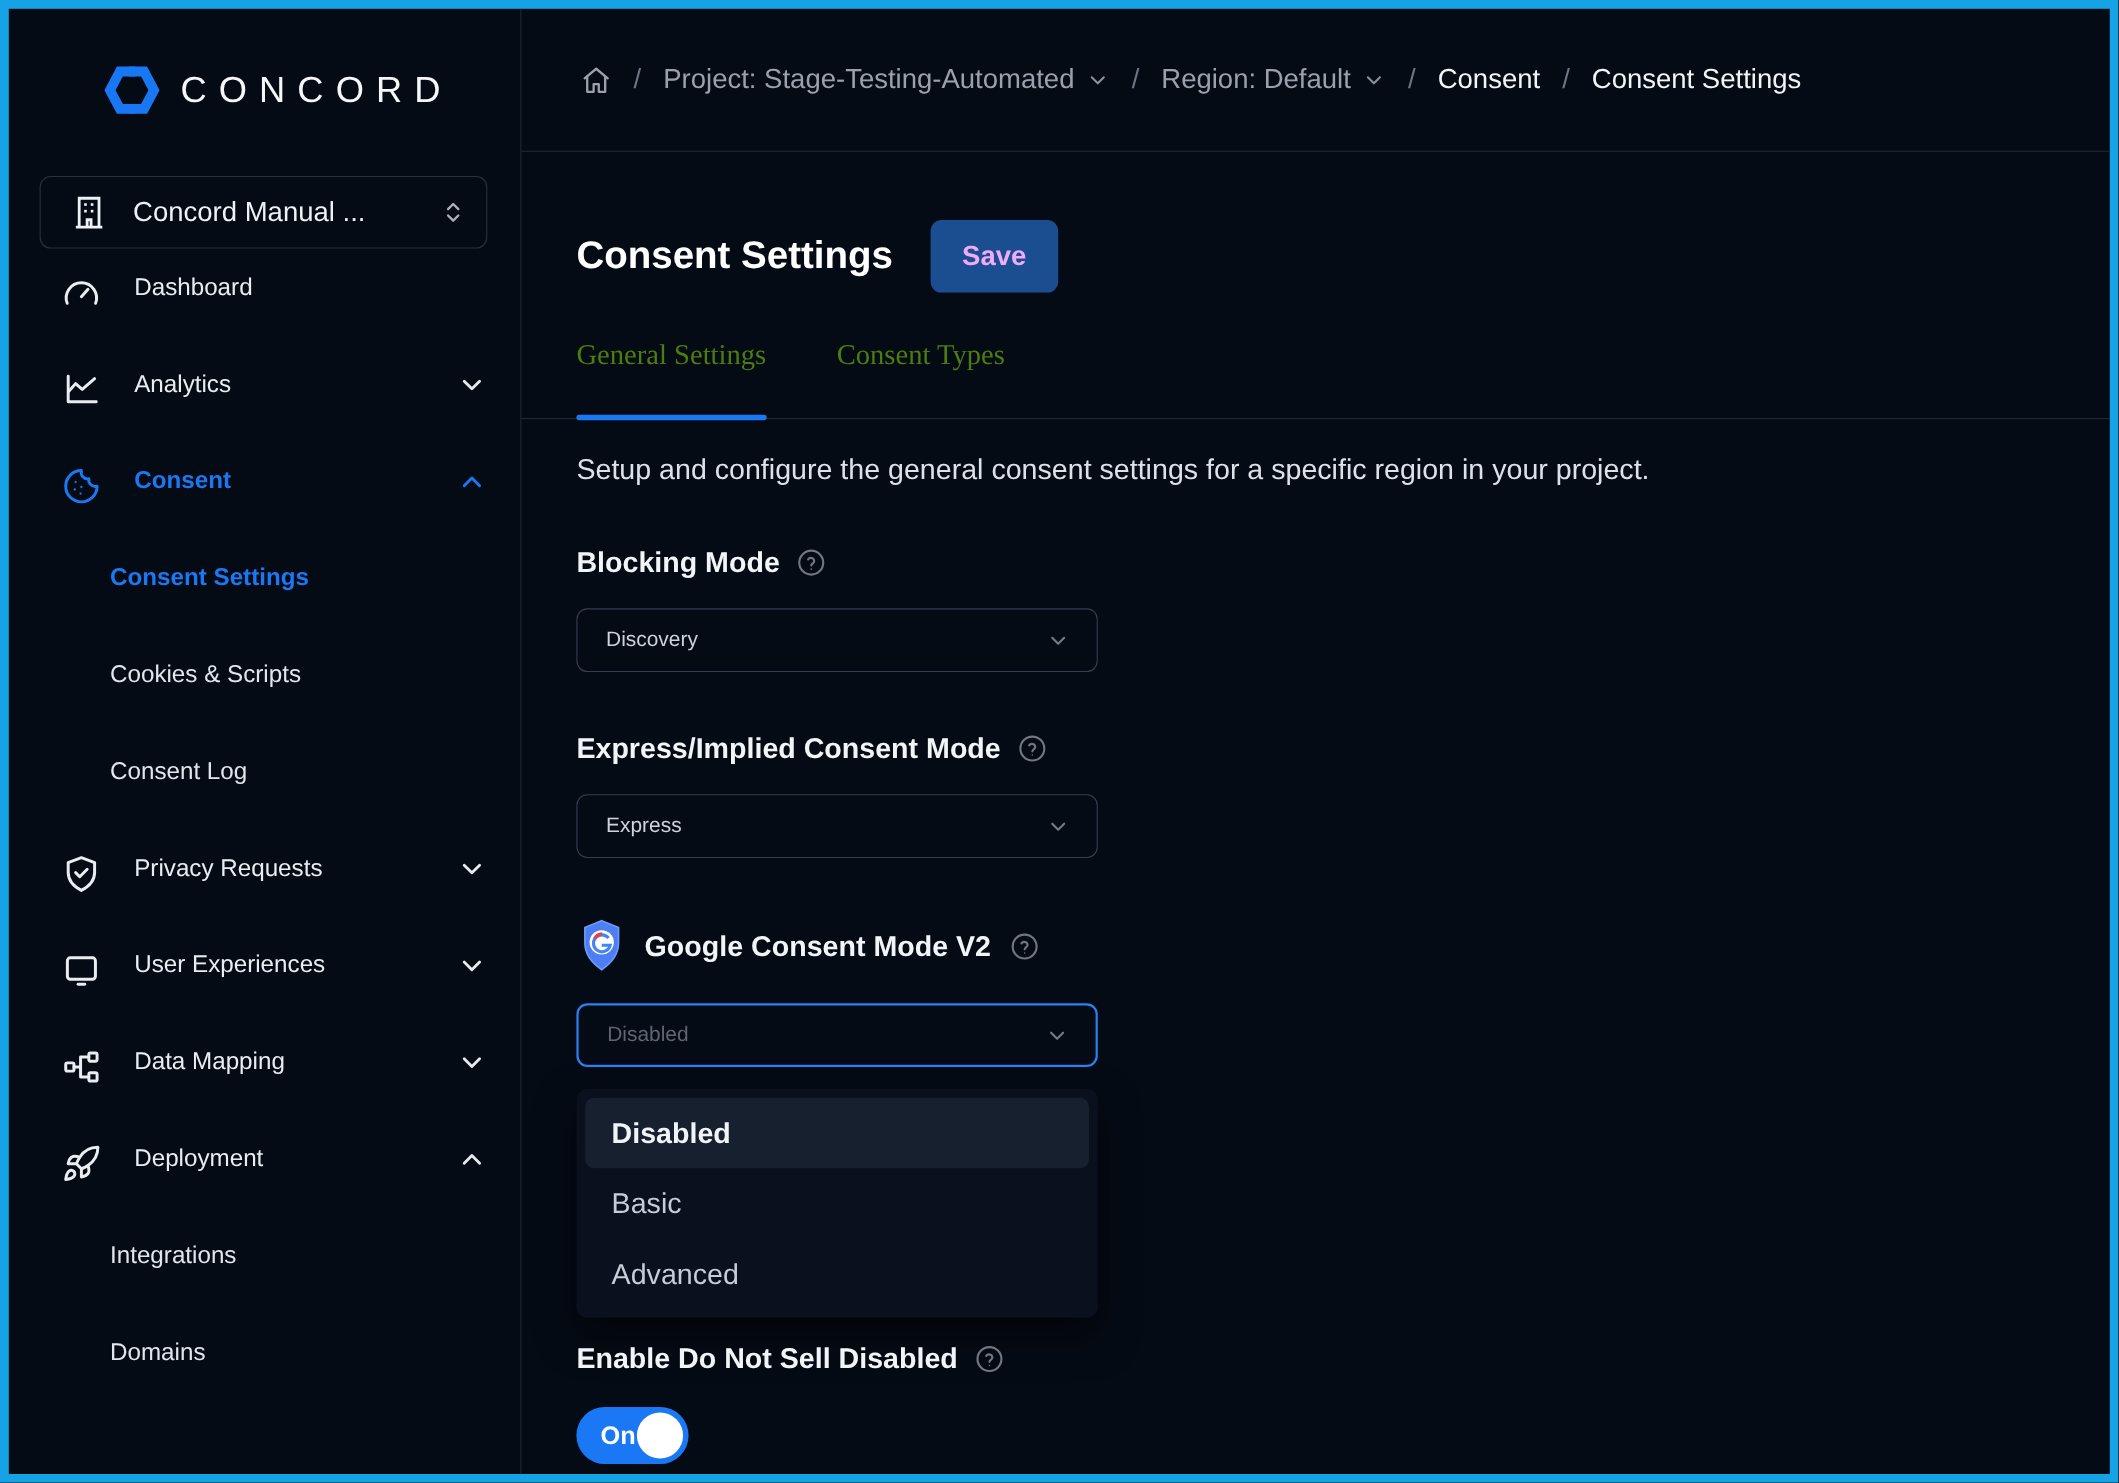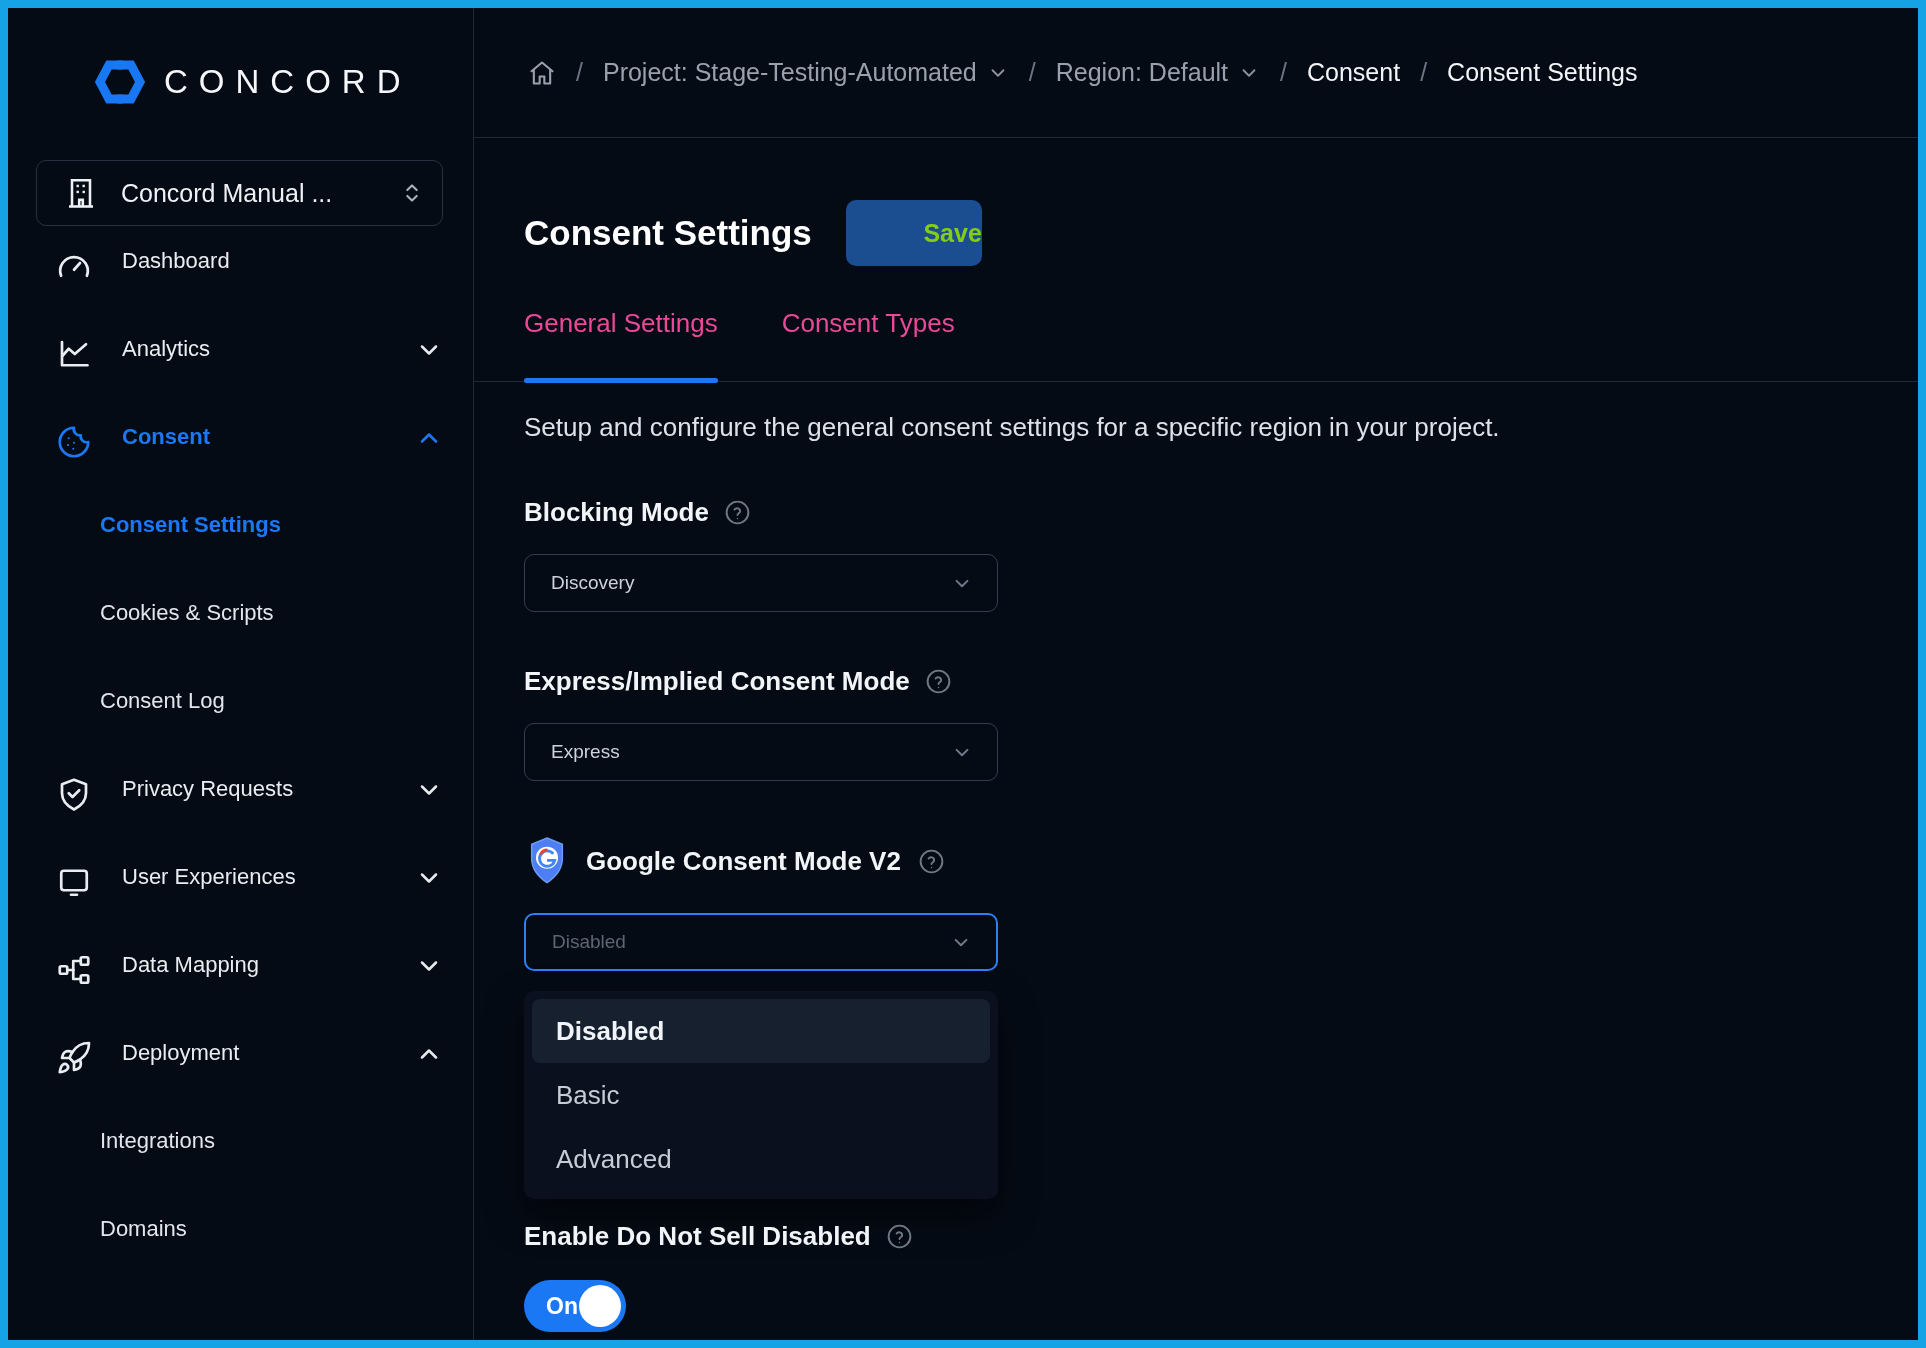--- a/index.html
+++ b/index.html
@@ -60,32 +60,32 @@
   .crumb { display: flex; align-items: center; gap: 10px; cursor: pointer; }
   .crumb.current { color: #f2f5f8; }
   .crumb-sep { color: #6d7686; }
   .crumb-chev { width: 22px; height: 22px; color: #8a93a0; }
 
   .content { padding: 62px 60px 0 50px; }
 
   .title-row { display: flex; align-items: center; gap: 34px; }
   .page-title { font-size: 35px; font-weight: 700; color: #ffffff; }
   .save-btn {
-    width: 136px; height: 66px;
-    background: #1a4e90; color: #84cc16;
+    width: 116px; height: 66px;
+    background: #1a4e90; color: #f0abfc;
     border: none; border-radius: 10px;
-    font-family: inherit; font-size: 25px; font-weight: 700; cursor: pointer; text-align: right;
+    font-family: inherit; font-size: 25px; font-weight: 700; cursor: pointer;
   }
 
   .tabbar {
     display: flex; gap: 64px;
     margin: 42px 0 0 -50px; padding-left: 50px; margin-right: -60px;
     border-bottom: 1px solid #1e2836;
   }
-  .tab { font-size: 26px; color: #ec4899; padding-bottom: 42px; position: relative; cursor: pointer; }
+  .tab { font-size: 26px; color: #4d7c0f; padding-bottom: 42px; position: relative; cursor: pointer; font-family: Liberation Serif, serif; }
   .tab.active::after {
     content: ""; position: absolute; left: 0; right: 0; bottom: -2px;
     height: 5px; background: #1b78f4; border-radius: 3px;
   }
 
   .description { margin-top: 30px; font-size: 26px; color: #dde2e9; }
 
   .field-label {
     margin-top: 54px; display: flex; align-items: center; gap: 14px;
     font-size: 26px; font-weight: 700; color: #f2f5f8;

